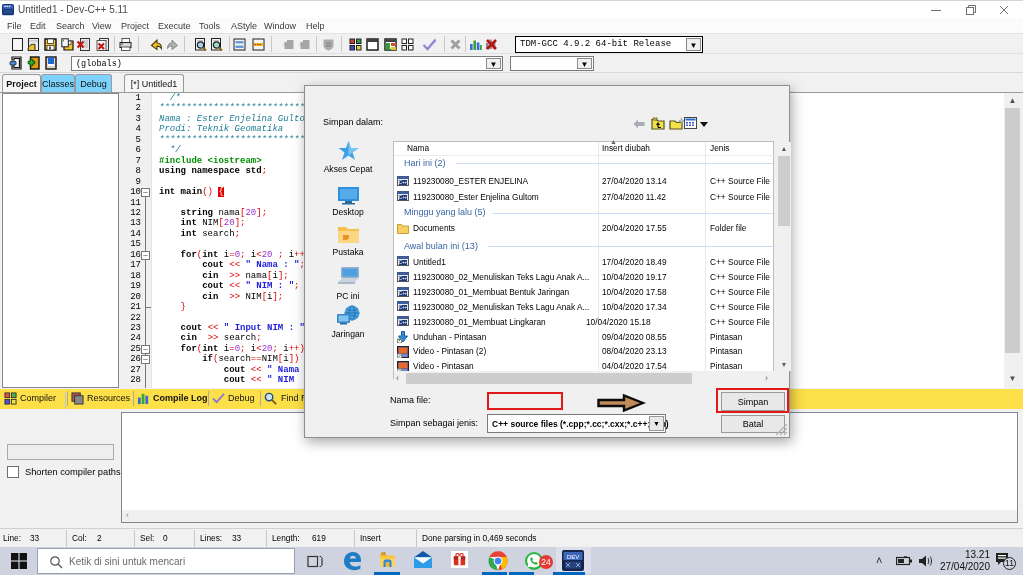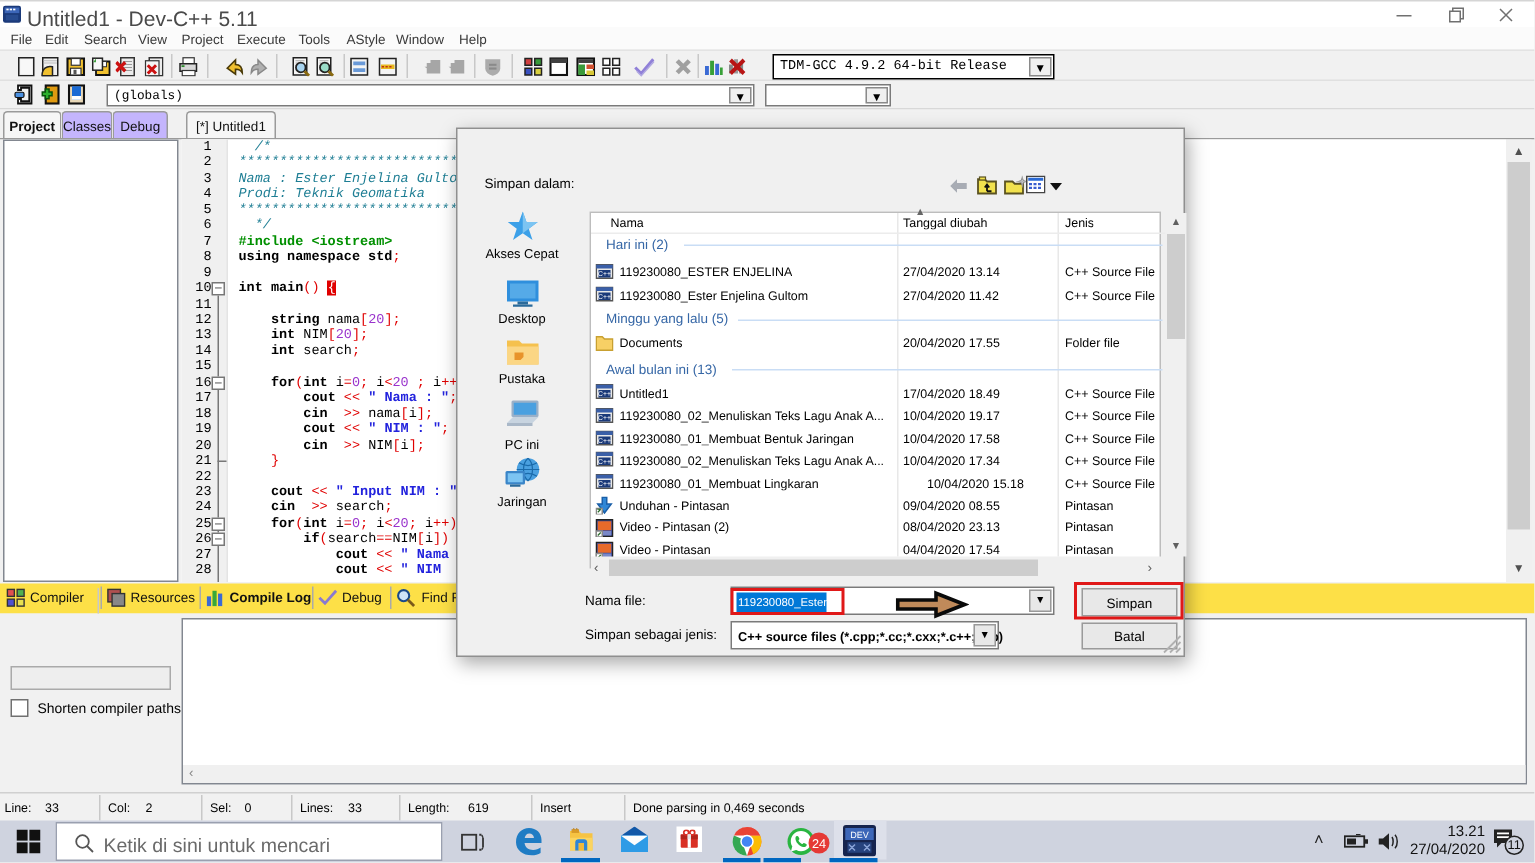--- a/index.html
+++ b/index.html
@@ -1,35 +1,35 @@
 <!DOCTYPE html>
 <html><head><meta charset="utf-8"><style>
 *{margin:0;padding:0;box-sizing:border-box;}
 html,body{width:1023px;height:575px;overflow:hidden;}
 body{font-family:"Liberation Sans",sans-serif;position:relative;background:#f1f1f1;font-size:9px;}
 .abs{position:absolute;}
 
 #titlebar{position:absolute;left:0;top:0;width:1023px;height:18px;background:#ffffff;border-top:1px solid #d5d5d5;}
 #titlebar .ticon{position:absolute;left:2px;top:2px;width:12px;height:13px;}
-#titlebar .ttext{position:absolute;left:18px;top:3px;font-size:14px;color:#4a4a4a;}
+#titlebar .ttext{position:absolute;left:18px;top:3px;font-size:10px;color:#4a4a4a;}
 .wbtn{position:absolute;top:0;width:34px;height:18px;color:#707070;text-align:center;}
 
 #menubar{position:absolute;left:0;top:18px;width:1023px;height:15px;background:#fbfbfb;color:#3a3a3a;font-size:9px;}
 #menubar span{position:absolute;top:3px;}
 
 #toolbar1{position:absolute;left:0;top:33px;width:1023px;height:21px;background:#f1f1f1;border-top:1px solid #e3e3e3;border-bottom:1px solid #e0e0e0;}
 #toolbar2{position:absolute;left:0;top:54px;width:1023px;height:19px;background:#f1f1f1;border-bottom:1px solid #d8d8d8;}
 .tsep{position:absolute;top:2px;width:1px;height:16px;background:#c8c8c8;}
 .ticn{position:absolute;top:3.5px;width:13px;height:13px;}
 .combo{position:absolute;background:#fff;border:1px solid #000;}
 .combo .arr{position:absolute;right:1px;top:1px;bottom:1px;width:15px;background:#f0f0f0;border:1px solid #8a8a8a;text-align:center;line-height:12px;font-size:8px;color:#000;}
 .combo .ctext{position:absolute;left:4px;top:2px;font-family:"Liberation Mono",monospace;font-size:9px;color:#000;white-space:pre;}
 
 #tabstrip{position:absolute;left:0;top:73px;width:1023px;height:20px;background:#f1f1f1;}
-.tab{position:absolute;top:1px;height:19px;background:#c4b5fd;border:1px solid #9a9a9a;border-bottom:none;border-radius:3px 3px 0 0;font-size:9px;color:#111;text-align:center;line-height:18px;white-space:nowrap;overflow:hidden;}
+.tab{position:absolute;top:1px;height:19px;background:#7dd3fc;border:1px solid #9a9a9a;border-bottom:none;border-radius:3px 3px 0 0;font-size:9px;color:#111;text-align:center;line-height:18px;white-space:nowrap;overflow:hidden;}
 
 #main{position:absolute;left:0;top:93px;width:1023px;height:296px;background:#f1f1f1;}
 #leftpanel{position:absolute;left:2px;top:0px;width:117px;height:295px;background:#fff;border:1px solid #828790;}
 #editor{position:absolute;left:121px;top:0;width:883px;height:295px;background:#fff;}
 #gutter{position:absolute;left:0;top:0;width:31px;height:295px;background:#f0f0f0;border-right:1px solid #e4e4e4;}
 #gutternums{position:absolute;left:0;top:0;width:20px;text-align:right;font-family:"Liberation Mono",monospace;font-size:9px;line-height:10.45px;color:#000;white-space:pre;}
 #code{position:absolute;left:38px;top:0;font-family:"Liberation Mono",monospace;font-size:9px;line-height:10.45px;white-space:pre;color:#000;}
 #code b{font-weight:bold;}
 .cmt{color:#1e7e94;font-style:italic;}
 .inc{color:#009000;font-weight:bold;margin-top:20px;}
@@ -418,21 +418,21 @@
       <rect x="0" y="0" width="7.4" height="7.4" fill="#111"></rect>
       <rect x="8.6" y="0" width="7.4" height="7.4" fill="#111"></rect>
       <rect x="0" y="8.6" width="7.4" height="7.4" fill="#111"></rect>
       <rect x="8.6" y="8.6" width="7.4" height="7.4" fill="#111"></rect>
     </svg>
  <div id="searchbox">
    <svg style="position:absolute;left:11px;top:6px;" width="14" height="14" viewBox="0 0 14 14">
         <circle cx="6" cy="6" r="4.2" fill="none" stroke="#555" stroke-width="1.2"></circle>
         <path d="M9 9 L13 13" stroke="#555" stroke-width="1.2"></path>
       </svg>
-   <span style="position:absolute;left:31px;top:7px;font-size:13px;color:#6a6a6a;">Ketik di sini untuk mencari</span>
+   <span style="position:absolute;left:31px;top:7px;font-size:10px;color:#6a6a6a;">Ketik di sini untuk mencari</span>
  </div>
  <svg class="tbicon" style="left:307px;top:7px;width:16px;height:15px;" viewBox="0 0 16 15">
       <rect x="1" y="2.5" width="9.5" height="10" fill="none" stroke="#333" stroke-width="1.2"></rect>
       <path d="M12.5 2.5 L14 2.5 M15 4.5 L15 11 M12.5 12.5 L14 12.5" fill="none" stroke="#333" stroke-width="1.2"></path>
       <path d="M14.2 2.7 L15 4.5 M14.2 12.4 L15 11" fill="none" stroke="#333" stroke-width="1"></path>
     </svg>
  <svg class="tbicon" style="left:343px;top:4px;width:19px;height:20px;" viewBox="0 0 19 20">
       <path d="M1 10.5 C1 4.5 5 1 9.7 1 C14.5 1 18 4.3 18 9 L18 11 L6.7 11 C7 14 9.5 15.6 12.4 15.6 C14.4 15.6 16 15 17.4 14 L17.4 17.6 C15.8 18.7 13.6 19.2 11.5 19.2 C5.6 19.2 1 15.8 1 10.5 Z M6.8 7.6 L13 7.6 C12.8 5.9 11.6 4.7 9.9 4.7 C8.2 4.7 7.1 6 6.8 7.6 Z" fill="#1f7cc4"></path>
     </svg>
  <svg class="tbicon" style="left:379px;top:5px;width:17px;height:16px;" viewBox="0 0 17 16">
@@ -565,21 +565,21 @@
       <rect x="2.5" y="10.5" width="10" height="6" fill="#7cc4f2"></rect>
       <rect x="4" y="18" width="7" height="1.5" fill="#2a6a9a"></rect>
     </svg>
  <div class="sideitem" style="left:5px;top:243px;">Jaringan</div>
 
  <div id="filelist">
   <div style="position:absolute;left:204px;top:0;width:1px;height:229px;background:#e8e8e8;"></div>
   <div style="position:absolute;left:311px;top:0;width:1px;height:229px;background:#e8e8e8;"></div>
   <div style="position:absolute;left:0;top:13px;width:383px;height:1px;background:#ececec;"></div>
   <span class="frow" style="left:13px;top:1px;">Nama</span>
-  <span class="frow" style="left:208px;top:1px;">Tanggal diubah</span>
+  <span class="frow" style="left:208px;top:1px;">Insert diubah</span>
   <span class="frow" style="left:316px;top:1px;">Jenis</span>
   <span style="position:absolute;left:216px;top:-4px;font-size:7px;color:#666;">▲</span>
   <span class="grp" style="left:10px;top:16px;">Hari ini (2)</span>
   <div class="grpline" style="left:62px;top:21px;width:319px;"></div>
   <svg class="abs" style="left:3px;top:34px;" width="12" height="12" viewBox="0 0 12 12">
         <rect x="0.5" y="0.5" width="11" height="9" fill="#e8e8e8" stroke="#555"></rect>
         <rect x="0.5" y="0.5" width="11" height="2.5" fill="#3a5fa8"></rect>
         <rect x="2" y="4" width="8" height="5" fill="#1b3a7a"></rect>
         <text x="6" y="8" font-size="4.5" fill="#fff" text-anchor="middle" font-family="Liberation Sans">C++</text>
       </svg>
@@ -641,21 +641,21 @@
   <span class="frow" style="left:19px;top:160px;">119230080_02_Menuliskan Teks Lagu Anak A...</span>
   <span class="fdate" style="left:208px;top:160px;">10/04/2020 17.34</span>
   <span class="ftype" style="left:316px;top:160px;">C++ Source File</span>
   <svg class="abs" style="left:3px;top:174px;" width="12" height="12" viewBox="0 0 12 12">
         <rect x="0.5" y="0.5" width="11" height="9" fill="#e8e8e8" stroke="#555"></rect>
         <rect x="0.5" y="0.5" width="11" height="2.5" fill="#3a5fa8"></rect>
         <rect x="2" y="4" width="8" height="5" fill="#1b3a7a"></rect>
         <text x="6" y="8" font-size="4.5" fill="#fff" text-anchor="middle" font-family="Liberation Sans">C++</text>
       </svg>
   <span class="frow" style="left:19px;top:175px;">119230080_01_Membuat Lingkaran</span>
-  <span class="fdate" style="left:224px;top:175px;">10/04/2020 15.18</span>
+  <span class="fdate" style="left:192px;top:175px;">10/04/2020 15.18</span>
   <span class="ftype" style="left:316px;top:175px;">C++ Source File</span>
   <svg class="abs" style="left:3px;top:189px;" width="12" height="12" viewBox="0 0 12 12">
         <path d="M4.5 0.5 L7.5 0.5 L7.5 5 L10.5 5 L6 11 L1.5 5 L4.5 5 Z" fill="#2f87d6" stroke="#1a5fa8"></path>
         <rect x="0.5" y="8" width="4" height="4" fill="#fff" stroke="#888"></rect>
         <path d="M1.5 10.5 L3.5 8.5 M1.5 8.7 L1.5 8.5 L3.5 8.5" stroke="#2a6a2a" stroke-width="0.8" fill="none"></path>
       </svg>
   <span class="frow" style="left:19px;top:190px;">Unduhan - Pintasan</span>
   <span class="fdate" style="left:208px;top:190px;">09/04/2020 08.55</span>
   <span class="ftype" style="left:316px;top:190px;">Pintasan</span>
   <svg class="abs" style="left:3px;top:204px;" width="12" height="12" viewBox="0 0 12 12">
@@ -683,24 +683,20 @@
   <div style="position:absolute;left:384px;top:14px;width:12px;height:70px;background:#cdcdcd;"></div>
   <div style="position:absolute;left:383px;top:216px;width:14px;height:13px;color:#606060;font-size:7px;text-align:center;line-height:13px;">▼</div>
   <div style="position:absolute;left:0;top:229px;width:383px;height:15px;background:#f0f0f0;"></div>
   <div style="position:absolute;left:2px;top:229px;width:10px;height:15px;color:#606060;font-size:9px;line-height:14px;">‹</div>
   <div style="position:absolute;left:12px;top:231px;width:286px;height:11px;background:#cdcdcd;"></div>
   <div style="position:absolute;left:371px;top:229px;width:10px;height:15px;color:#606060;font-size:9px;line-height:14px;">›</div>
 
  </div>
 
  <span class="dlabel" style="left:85px;top:309px;">Nama file:</span>
- <div class="dcombo" style="left:182px;top:305px;width:216px;height:19px;">
-  <div style="position:absolute;left:3px;top:2.5px;width:60px;height:13px;background:#0078d7;color:#fff;font-size:7.6px;line-height:13px;padding-left:1px;white-space:nowrap;">119230080_Ester</div>
-  <div style="position:absolute;right:1px;top:1px;width:15px;height:15px;background:#e8e8e8;border:1px solid #999;font-size:7px;text-align:center;line-height:14px;">▼</div>
- </div>
  <div style="position:absolute;left:182px;top:306px;width:76px;height:18px;border:2.5px solid #e01818;"></div>
  <svg style="position:absolute;left:291px;top:307px;" width="50" height="20" viewBox="0 0 50 20">
       <path d="M2.5 7 L28 7 L28 2.5 L47 10 L28 17.5 L28 13 L2.5 13 Z" fill="#c08a5a" stroke="#0a0a0a" stroke-width="2.4"></path>
     </svg>
  <div class="dbtn" style="left:416px;top:306px;width:64px;height:19px;line-height:18px;">Simpan</div>
  <div style="position:absolute;left:411px;top:302px;width:73px;height:25px;border:2.8px solid #e01818;"></div>
  <span class="dlabel" style="left:85px;top:332px;">Simpan sebagai jenis:</span>
  <div class="dcombo" style="left:182px;top:328px;width:179px;height:19px;font-weight:bold;">
   <span style="position:absolute;left:4px;top:4px;font-size:8.5px;white-space:nowrap;">C++ source files (*.cpp;*.cc;*.cxx;*.c++;*.cp)</span>
   <div style="position:absolute;right:1px;top:1px;width:15px;height:15px;background:#e8e8e8;border:1px solid #999;font-size:7px;text-align:center;line-height:14px;">▼</div>

